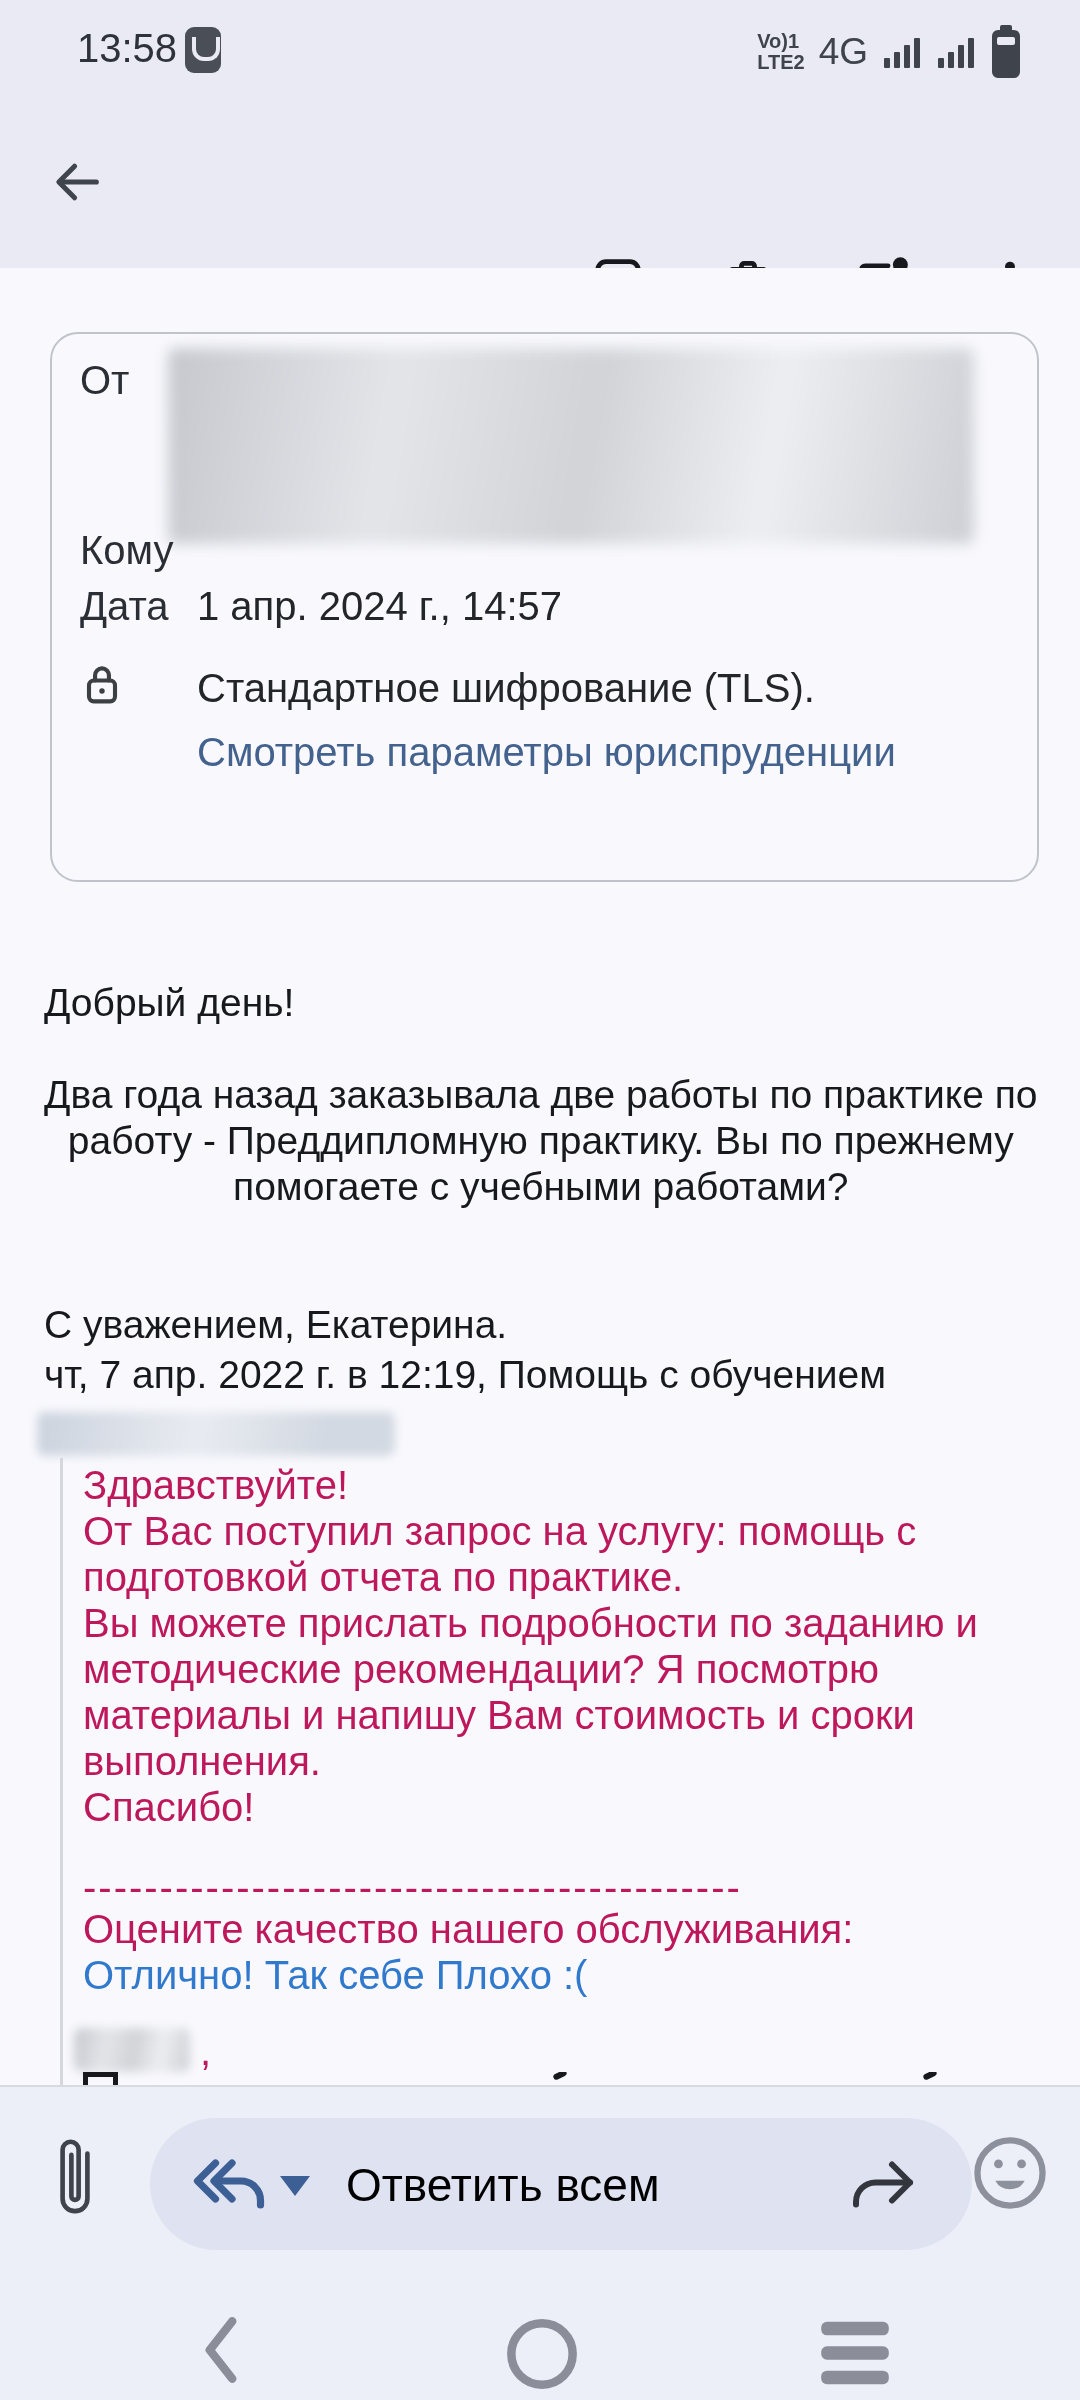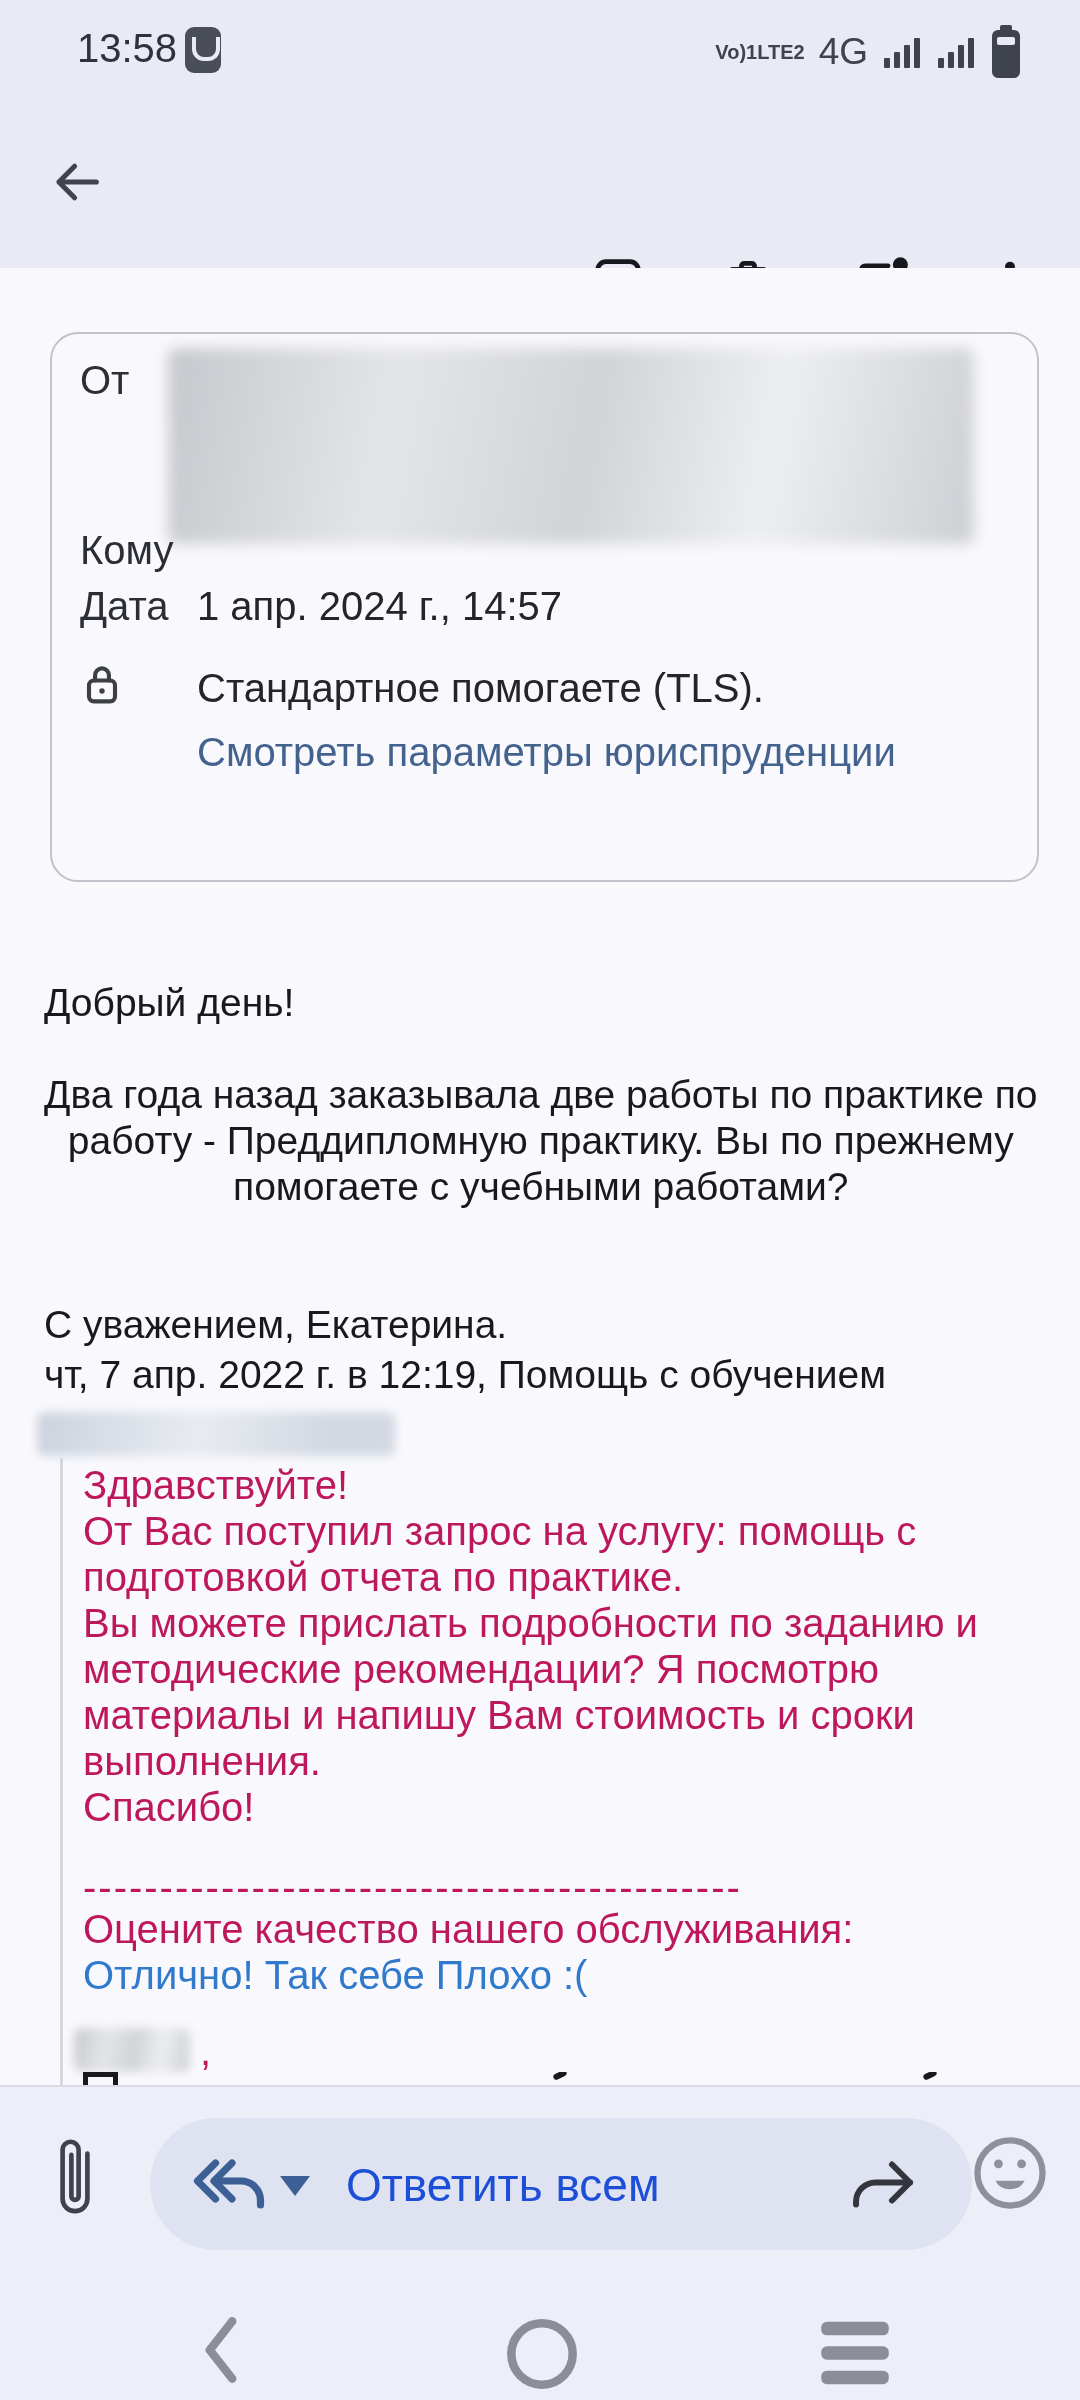--- a/index.html
+++ b/index.html
@@ -9,21 +9,21 @@
   .wm-layer{position:absolute;inset:0;pointer-events:none;z-index:1;}
   .wm{position:absolute;font-size:34px;letter-spacing:1px;color:rgba(148,153,170,0.34);
       transform:rotate(58deg);transform-origin:left top;white-space:nowrap;}
   
   .statusbar{position:absolute;left:0;top:0;width:1080px;height:100px;background:#e9eaf4;z-index:2;}
   .sb-time{position:absolute;left:77px;top:26px;font-size:40px;color:#2e323b;}
   .sb-badge{position:absolute;left:185px;top:27px;width:36px;height:46px;background:#4a4e57;border-radius:9px;}
   .sb-badge::after{content:"";position:absolute;left:7px;top:10px;width:20px;height:20px;
       border:4px solid #e9eaf4;border-top:none;border-radius:0 0 12px 12px;}
   .sb-right{position:absolute;right:58px;top:24px;height:56px;display:flex;align-items:center;gap:14px;z-index:3;}
-  .volte{display:flex;flex-direction:row;font-size:20px;line-height:21px;color:#3f434c;font-weight:bold;letter-spacing:0;}
+  .volte{display:flex;flex-direction:column;font-size:20px;line-height:21px;color:#3f434c;font-weight:bold;letter-spacing:0;}
   .g4{font-size:37px;color:#3f434c;}
   
   .appbar{position:absolute;left:0;top:100px;width:1080px;height:168px;background:#e9eaf4;z-index:2;}
   .icon-btn{position:absolute;width:72px;height:72px;display:flex;align-items:center;justify-content:center;}
   
   .content{position:absolute;left:0;top:268px;width:1080px;height:1817px;background:#f9f9fd;z-index:2;overflow:hidden;}
   .card{position:absolute;left:50px;top:64px;width:985px;height:546px;border:2px solid #c0c3cc;border-radius:28px;}
   .card-label{position:absolute;font-size:40px;color:#2b2e35;}
   .card-value{position:absolute;font-size:40px;color:#232528;}
   .redact{position:absolute;border-radius:8px;filter:blur(7px);
@@ -34,21 +34,21 @@
   .lines div{height:46px;line-height:46px;}
   .quote-bar{position:absolute;left:60px;top:1190px;width:3px;height:627px;background:#d6d7dc;}
   .quote-txt{position:absolute;left:83px;font-size:40px;line-height:46px;color:#be185d;white-space:nowrap;}
   .blue-links{color:#3079cd;}
   .cutoff{position:absolute;left:83px;top:1804px;width:950px;height:13px;overflow:hidden;}
   .frag{position:absolute;top:0;background:#17191d;}
   
   .composebar{position:absolute;left:0;top:2085px;width:1080px;height:315px;background:#edeff8;z-index:2;}
   .composebar::before{content:"";position:absolute;left:0;top:0;width:1080px;height:2px;background:#d8dae2;}
   .pill{position:absolute;left:150px;top:33px;width:822px;height:132px;background:#dfe2f1;border-radius:66px;}
-  .hint{position:absolute;left:196px;top:40px;font-size:46px;color:#1d4ed8;}
+  .hint{position:absolute;left:196px;top:40px;font-size:46px;color:#000000;}
   .caret{position:absolute;left:130px;top:58px;width:0;height:0;border-left:15px solid transparent;
      border-right:15px solid transparent;border-top:20px solid #3c6095;}
   .nav{position:absolute;left:0;top:2300px;width:1080px;height:100px;z-index:3;}
 </style>
 </head>
 <body>
 
 <div class="screen">
 
   <div class="wm-layer">
@@ -193,21 +193,21 @@
     <span class="card-label" style="left:80px;top:90px;">От</span>
     <div class="redact" style="left:168px;top:80px;width:806px;height:196px;"></div>
     <span class="card-label" style="left:80px;top:228px;margin-top:32px;">Кому</span>
     <span class="card-label" style="left:80px;top:316px;">Дата</span>
     <span class="card-value" style="left:197px;top:316px;">1 апр. 2024 г., 14:57</span>
     <svg style="position:absolute;left:76px;top:388px;" width="52" height="56" viewBox="0 0 24 24" fill="none" stroke="#3c4043" stroke-width="1.9" stroke-linecap="round">
       <rect x="6" y="10.4" width="12" height="9.6" rx="2.2"></rect>
       <path d="M8.8 10.4V8a3.2 3.2 0 0 1 6.4 0v2.4"></path>
       <circle cx="12" cy="15.2" r="1.25" fill="#3c4043" stroke="none"></circle>
     </svg>
-    <span class="card-value" style="left:197px;top:398px;">Стандартное помогаете (TLS).</span>
+    <span class="card-value" style="left:197px;top:398px;">Стандартное шифрование (TLS).</span>
     <span class="sec-link" style="left:197px;top:462px;">Смотреть параметры юриспруденции</span>
 
     <div class="body-txt" style="top:712px;">Добрый день!</div>
     <div class="body-txt lines" style="top:804px;text-align:center;">
         <div>Два года назад заказывала две работы по практике по</div>
         <div>работу - Преддипломную практику. Вы по прежнему</div>
         <div>помогаете с учебными работами?</div>
       </div>
     <div class="body-txt" style="top:1034px;">С уважением, Екатерина.</div>
     <div class="body-txt" style="top:1084px;">чт, 7 апр. 2022 г. в 12:19, Помощь с обучением</div>

